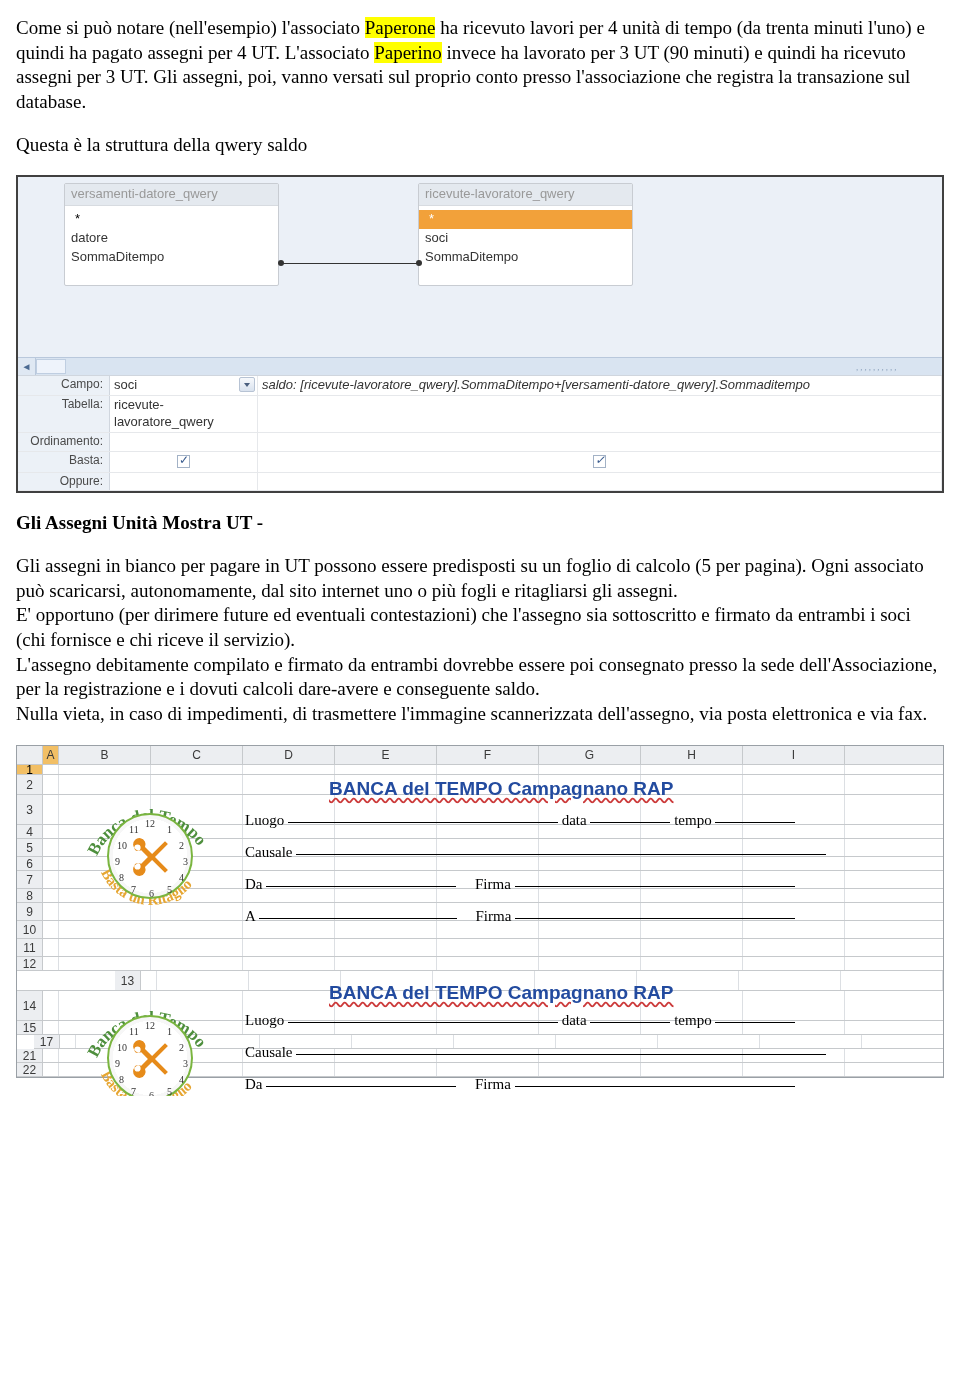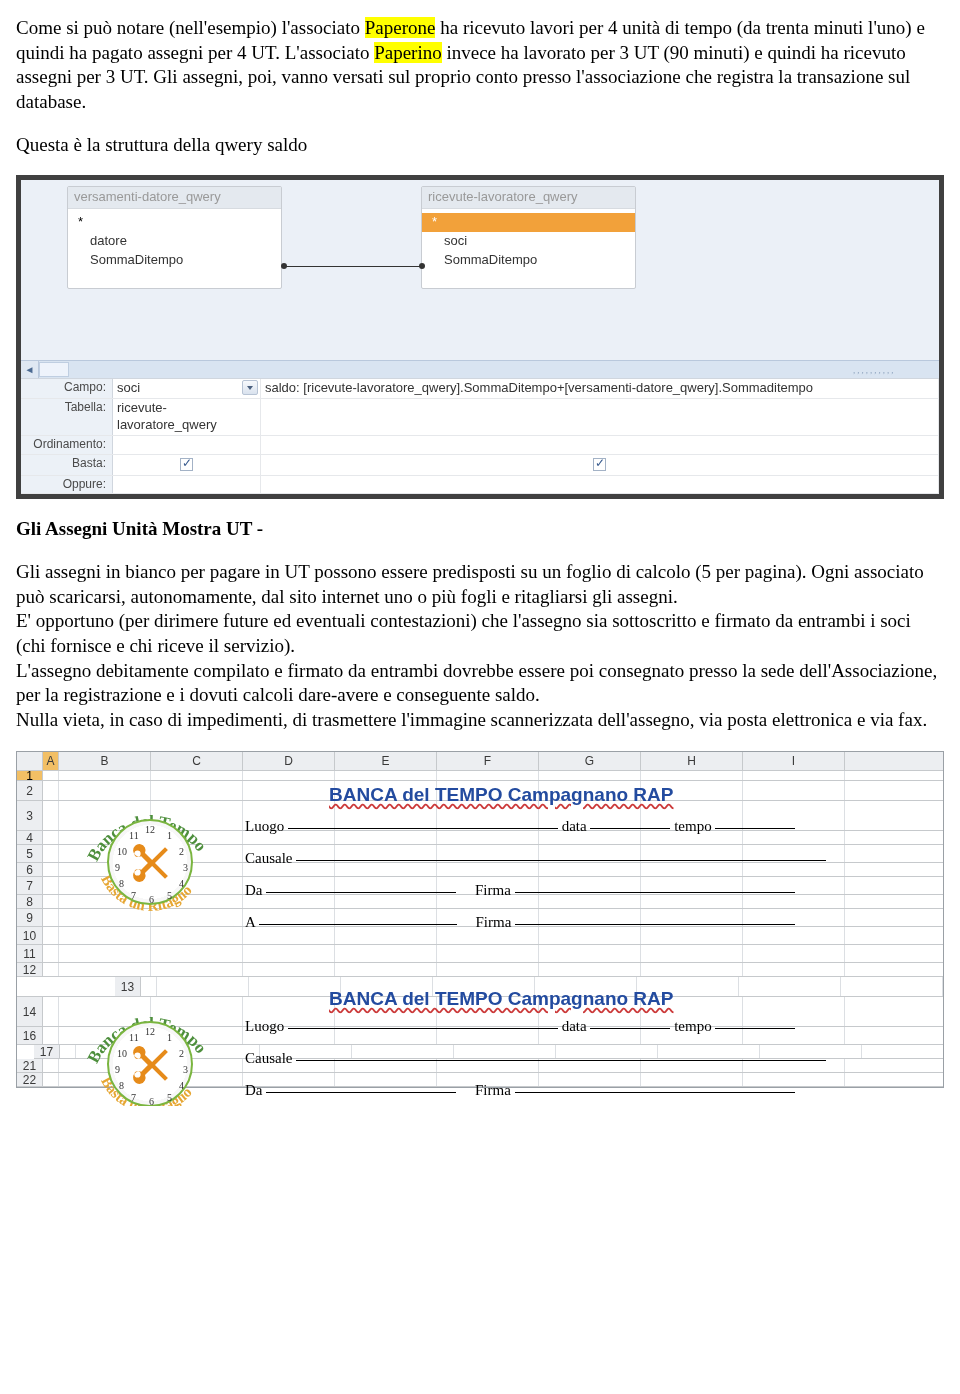--- a/index.html
+++ b/index.html
@@ -13,21 +13,21 @@
     color: #000;
     background: #fff;
   }
   .highlight { background: #ffff00; }
   .para { margin: 6px 0 18px 0; }
   .bold { font-weight: bold; }
 
   
   .qd-wrap {
     background: #e7eef6;
-    border: 5px solid #404040;
+    border: 2px solid #404040;
     padding: 0;
     margin: 6px 0 18px 0;
     position: relative;
   }
   .qd-top {
     background: #ebf0f7;
     padding: 10px 10px 40px 40px;
     min-height: 180px;
     position: relative;
   }
@@ -40,21 +40,21 @@
     font-family: "Segoe UI", sans-serif;
     font-size: 13px;
   }
   .qd-box .title {
     background: #e4e9ef;
     padding: 2px 6px;
     color: #999;
     border-bottom: 1px solid #d7dbe0;
   }
   .qd-box .field {
-    padding: 1px 22px;
+    padding: 1px 6px;
     color: #333;
   }
   .qd-box .bodyarea {
     padding: 4px 0 18px 0;
   }
   .qd-box .star { padding: 1px 10px; }
   .qd-link {
     position: absolute;
     height: 1px;
     background: #333;
@@ -109,21 +109,21 @@
     border-right: 1px solid #d0d6de;
     font-size: 12px;
   }
   .qd-grid-row .cell {
     border-right: 1px solid #e6e8eb;
     padding: 1px 4px;
     background: #fff;
     color: #333;
   }
   .qd-grid-row .c1 { width: 148px; position: relative; }
-  .qd-grid-row .c2 { flex: 1; }
+  .qd-grid-row .c2 { flex: 1; font-style: italic; }
   .qd-combo {
     position: absolute; right: 2px; top: 1px; width: 16px; height: 15px;
     background: linear-gradient(#f7f9fc,#d9e2ee); border: 1px solid #b7c3d4;
     border-radius: 2px;
   }
   .qd-combo::after {
     content: ""; position: absolute; left: 4px; top: 5px;
     border-left: 3px solid transparent; border-right: 3px solid transparent;
     border-top: 4px solid #4a5f7e;
   }
@@ -459,22 +459,22 @@
           <div class="ss-cell" style="width: 16px;"></div>
           <div class="ss-cell" style="width: 92px;"></div>
           <div class="ss-cell" style="width: 92px;"></div>
           <div class="ss-cell" style="width: 92px;"></div>
           <div class="ss-cell" style="width: 102px;"></div>
           <div class="ss-cell" style="width: 102px;"></div>
           <div class="ss-cell" style="width: 102px;"></div>
           <div class="ss-cell" style="width: 102px;"></div>
           <div class="ss-cell" style="width: 102px;"></div>
         </div>
-        <div class="ss-body-row" style="height: 18px;">
-          <div class="ss-rownum" style="line-height: 18px;">16</div>
+        <div class="ss-body-row" style="height: 14px;">
+          <div class="ss-rownum" style="line-height: 14px;">15</div>
           <div class="ss-cell" style="width: 16px;"></div>
           <div class="ss-cell" style="width: 92px;"></div>
           <div class="ss-cell" style="width: 92px;"></div>
           <div class="ss-cell" style="width: 92px;"></div>
           <div class="ss-cell" style="width: 102px;"></div>
           <div class="ss-cell" style="width: 102px;"></div>
           <div class="ss-cell" style="width: 102px;"></div>
           <div class="ss-cell" style="width: 102px;"></div>
           <div class="ss-cell" style="width: 102px;"></div>
         </div>

